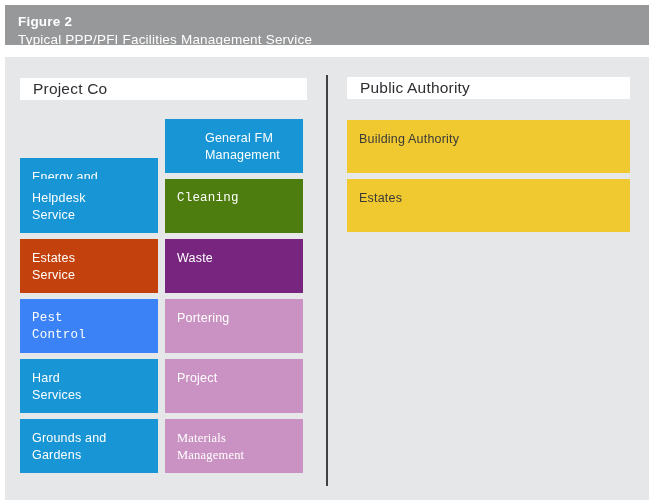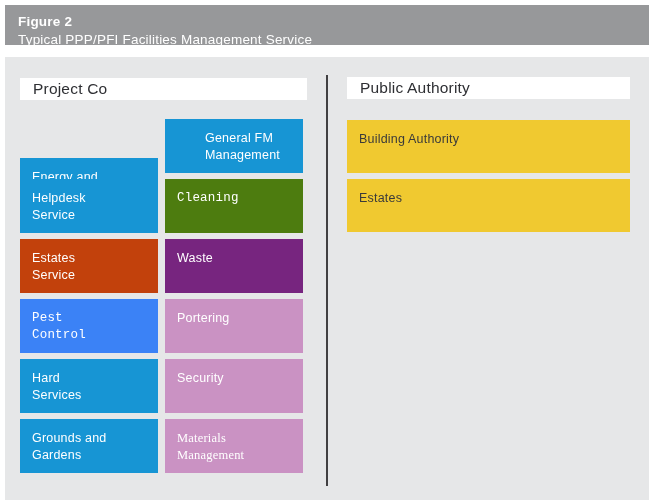--- a/index.html
+++ b/index.html
@@ -94,21 +94,21 @@
 Service</div>
         <div class="cell" style="background: #4d7c0f; font-family: Liberation Mono, monospace;">Cleaning</div>
         <div class="cell" style="background: #c2410c;">Estates
 Service</div>
         <div class="cell" style="background: rgb(119, 37, 127);">Waste</div>
         <div class="cell" style="background: #3b82f6; font-family: Liberation Mono, monospace;">Pest
 Control</div>
         <div class="cell" style="background: rgb(202, 146, 195);">Portering</div>
         <div class="cell" style="background: rgb(23, 149, 212);">Hard
 Services</div>
-        <div class="cell" style="background: rgb(202, 146, 195);">Security</div>
+        <div class="cell" style="background: rgb(202, 146, 195);">Project</div>
         <div class="cell" style="background: rgb(23, 149, 212);">Grounds and
 Gardens</div>
         <div class="cell" style="background: rgb(202, 146, 195); font-family: Liberation Serif, serif;">Materials
 Management</div>
       </div>
 
     <div class="divider" style="background: rgb(65, 64, 66);"></div>
 
     <div class="group-title pa-title">Public Authority</div>
 

